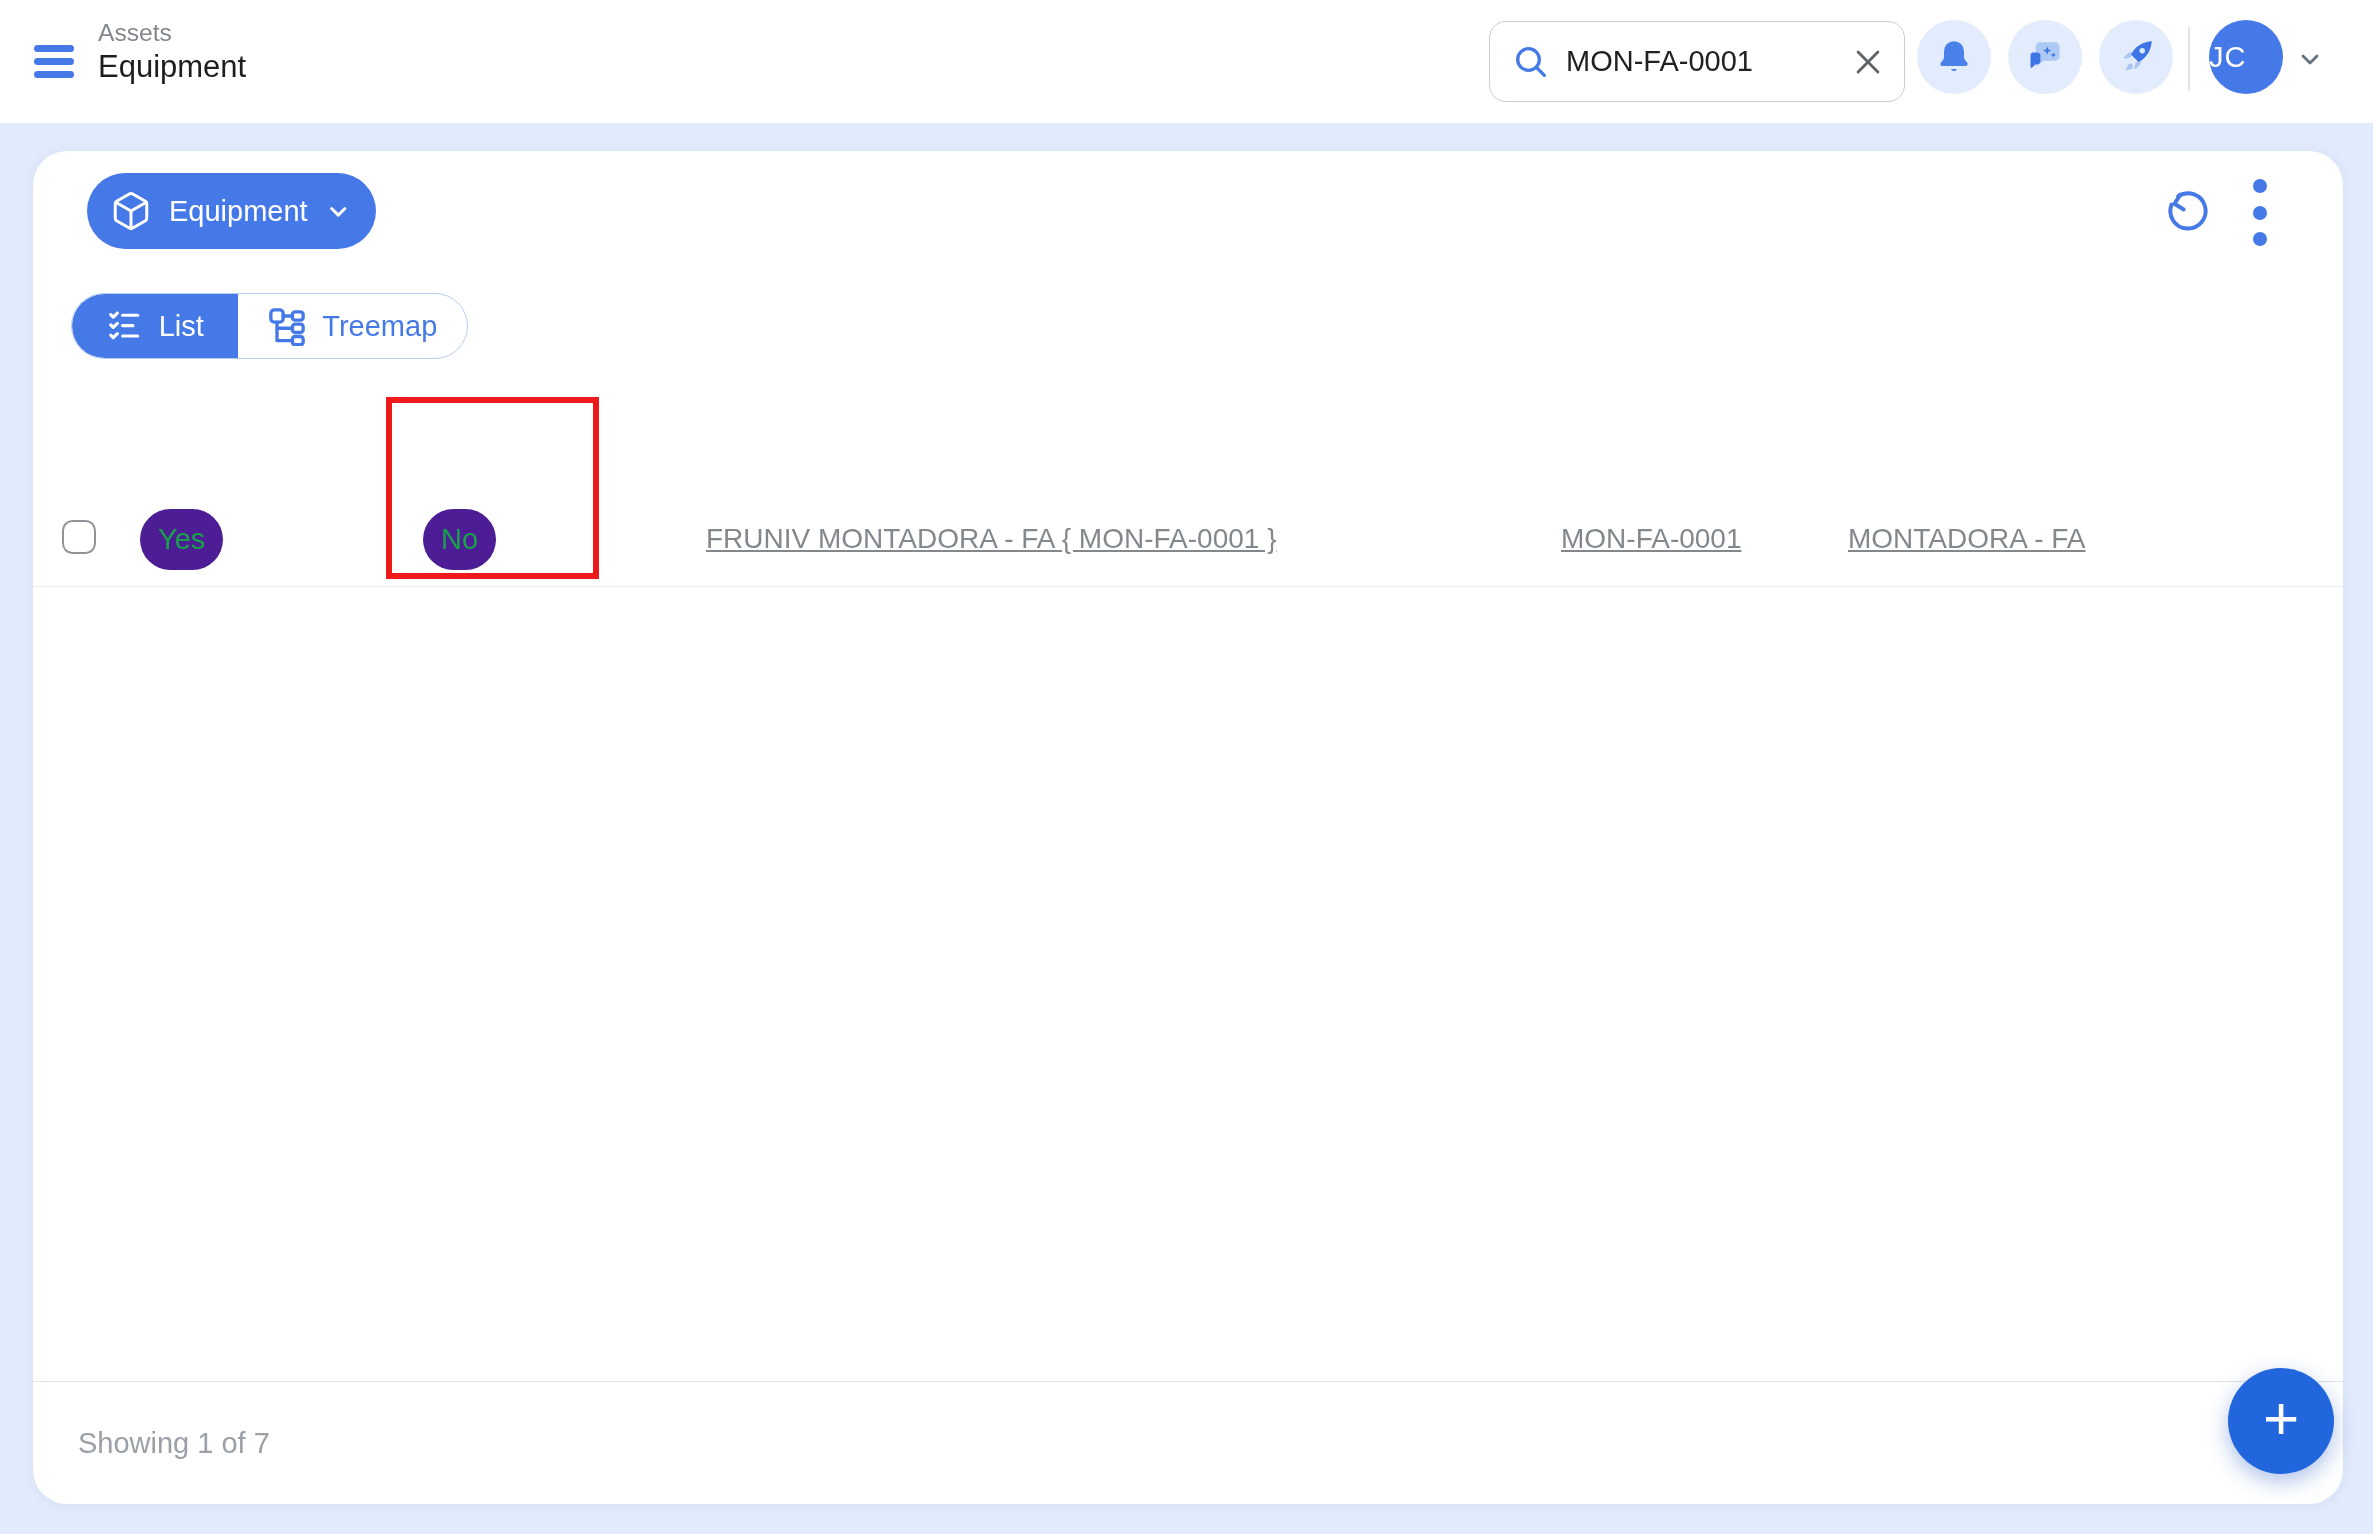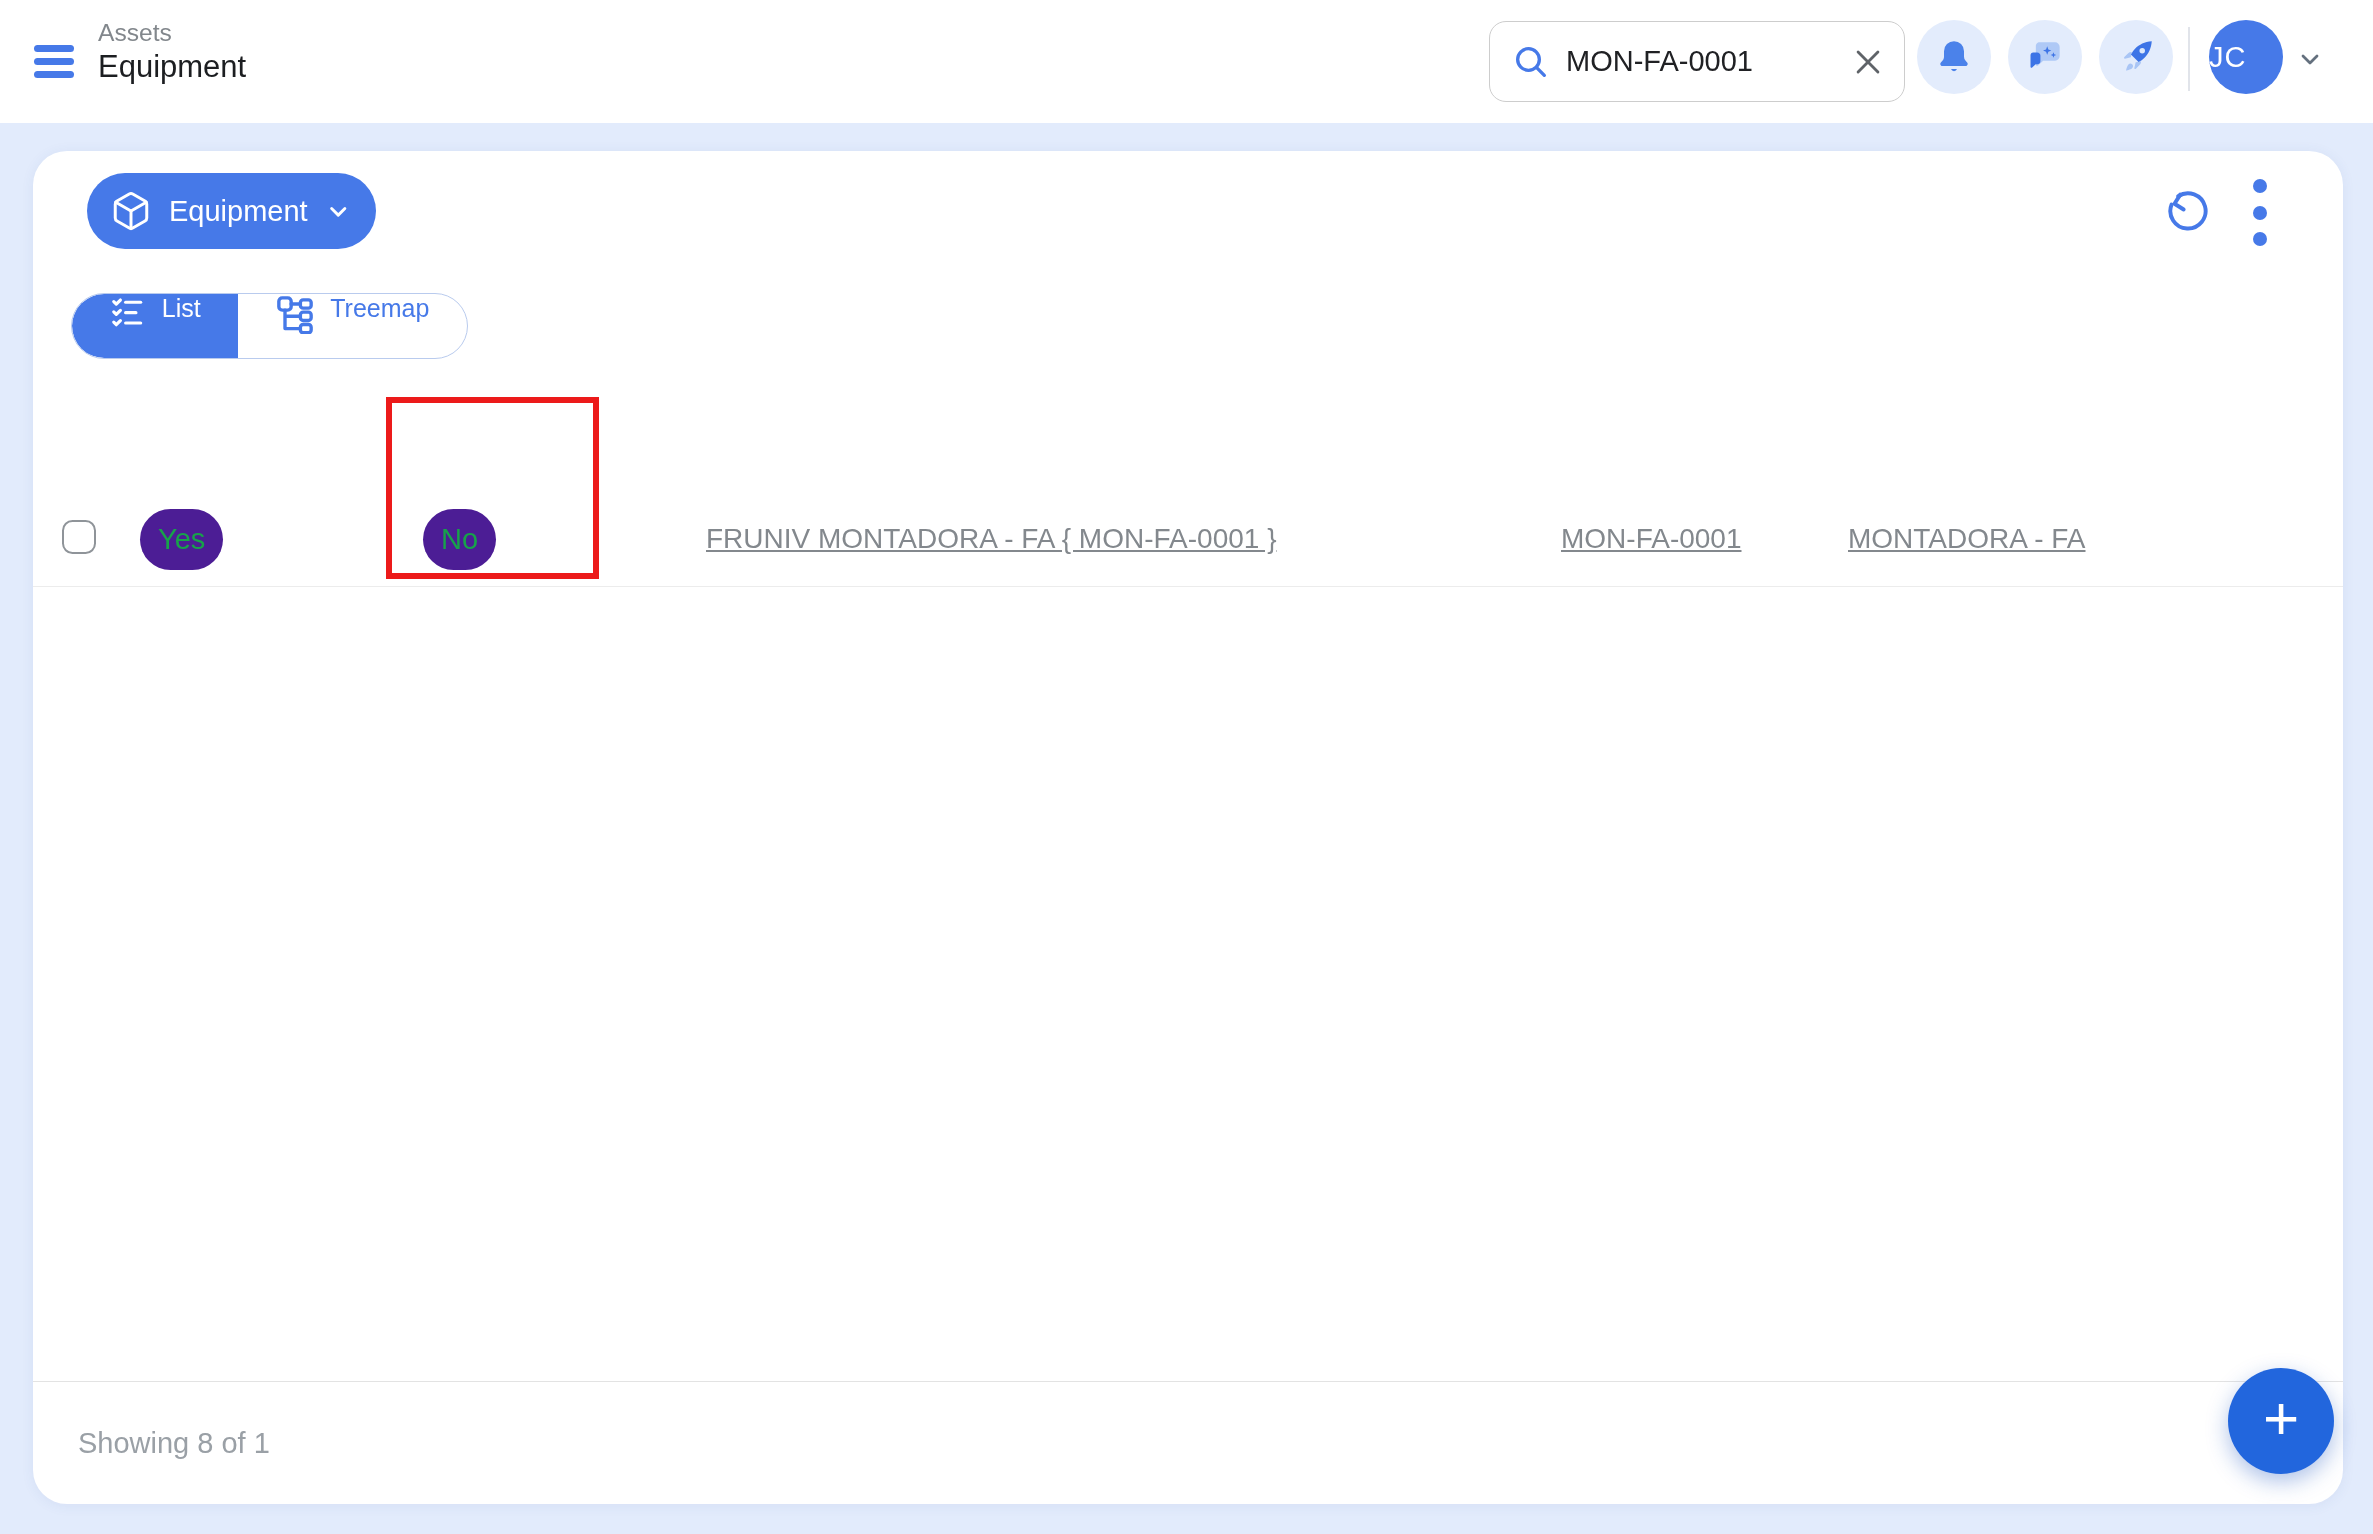--- a/index.html
+++ b/index.html
@@ -72,22 +72,22 @@
   .kebab-btn   { position:absolute; left:2194px; top:24.6px; width:66px; height:74px;
                  flex-direction:column; gap:12.3px; }
   .kebab-btn i { width:14px; height:14px; border-radius:50%; background:#4679e8; }
 
   
   .tabs {
     position:absolute; left:38px; top:142px; height:66px; width:397px;
     border:1.9px solid #b9cbee; border-radius:33px; display:flex; overflow:hidden; background:#fff;
   }
   .tab {
-    border:none; cursor:pointer; display:flex; justify-content:center;
-    gap:15px; font-size:25px; background:transparent; height:100%;
+    border:none; cursor:pointer; display:flex; align-items:center; justify-content:center;
+    gap:15px; font-size:29px; background:transparent; height:100%;
   }
   .tab.active { background:#4679e8; color:#ffffff; border-radius:33px 0 0 33px; width:166px; }
   .tab.inactive { color:#4679e8; width:230px; }
 
   
   .thead { position:absolute; left:0; top:246px; width:100%; height:93px; border-bottom:1.9px solid #ececec; }
   .trow  { position:absolute; left:0; top:341px; width:100%; height:95px; border-bottom:1.9px solid #ececec; cursor:pointer; }
   .hcell { position:absolute; top:23px; font-size:27.4px; color:#1f2125; white-space:nowrap; cursor:pointer; }
   .vcell { position:absolute; top:0; height:100%; display:flex; align-items:center; font-size:28px; color:#83888d; white-space:nowrap;text-decoration:underline; }
   .checkbox {
@@ -275,20 +275,20 @@
       <span class="badge">No</span>
     </span>
     <span class="vcell" style="left:673px">FRUNIV MONTADORA - FA { MON-FA-0001 }</span>
     <span class="vcell" style="left:1528px">MON-FA-0001</span>
     <span class="vcell" style="left:1815px">MONTADORA - FA</span>
   </div>
 
   <div class="red-box"></div>
 
   <div class="card-footer">
-    <span class="showing">Showing 8 of 1</span>
+    <span class="showing">Showing 1 of 7</span>
   </div>
 
   <button class="fab">
     <span>+</span>
   </button>
 </main>
 
 
 </body></html>

